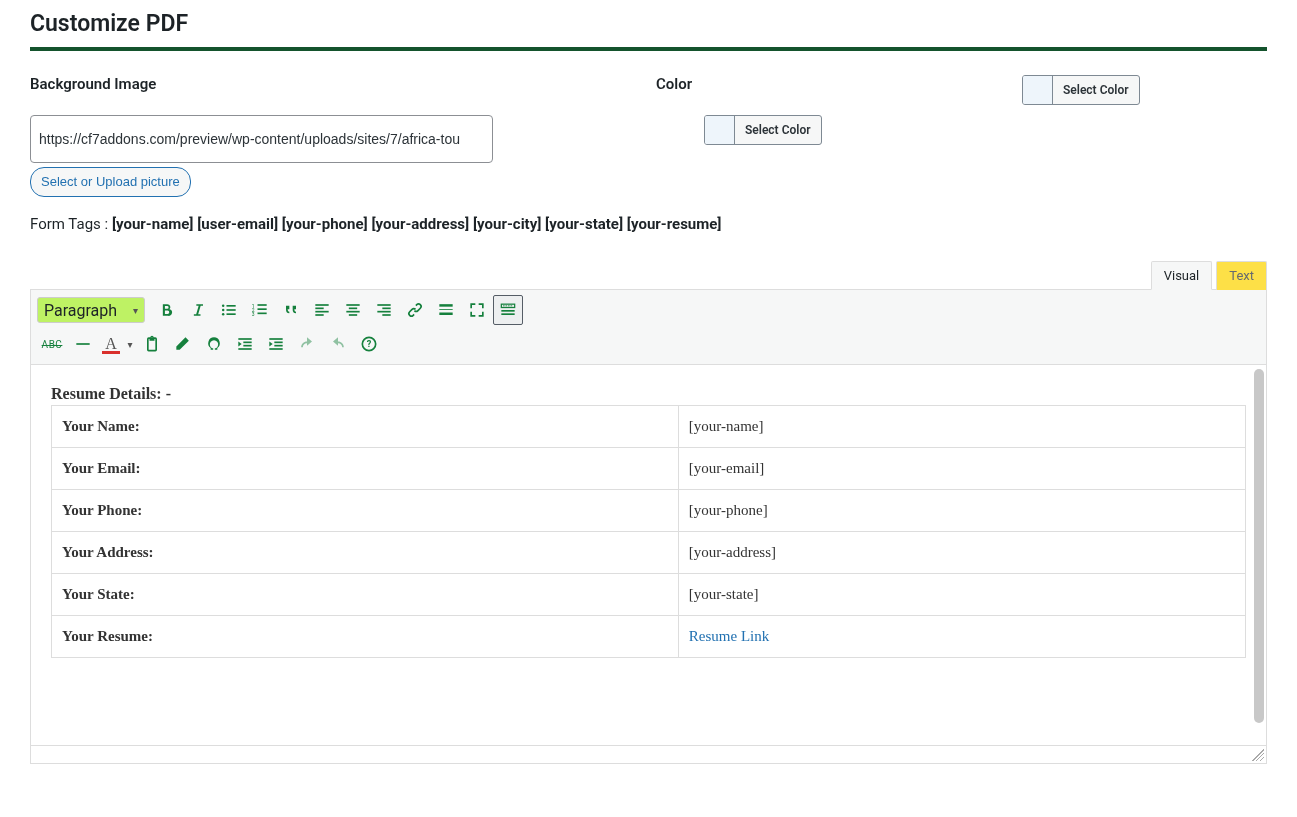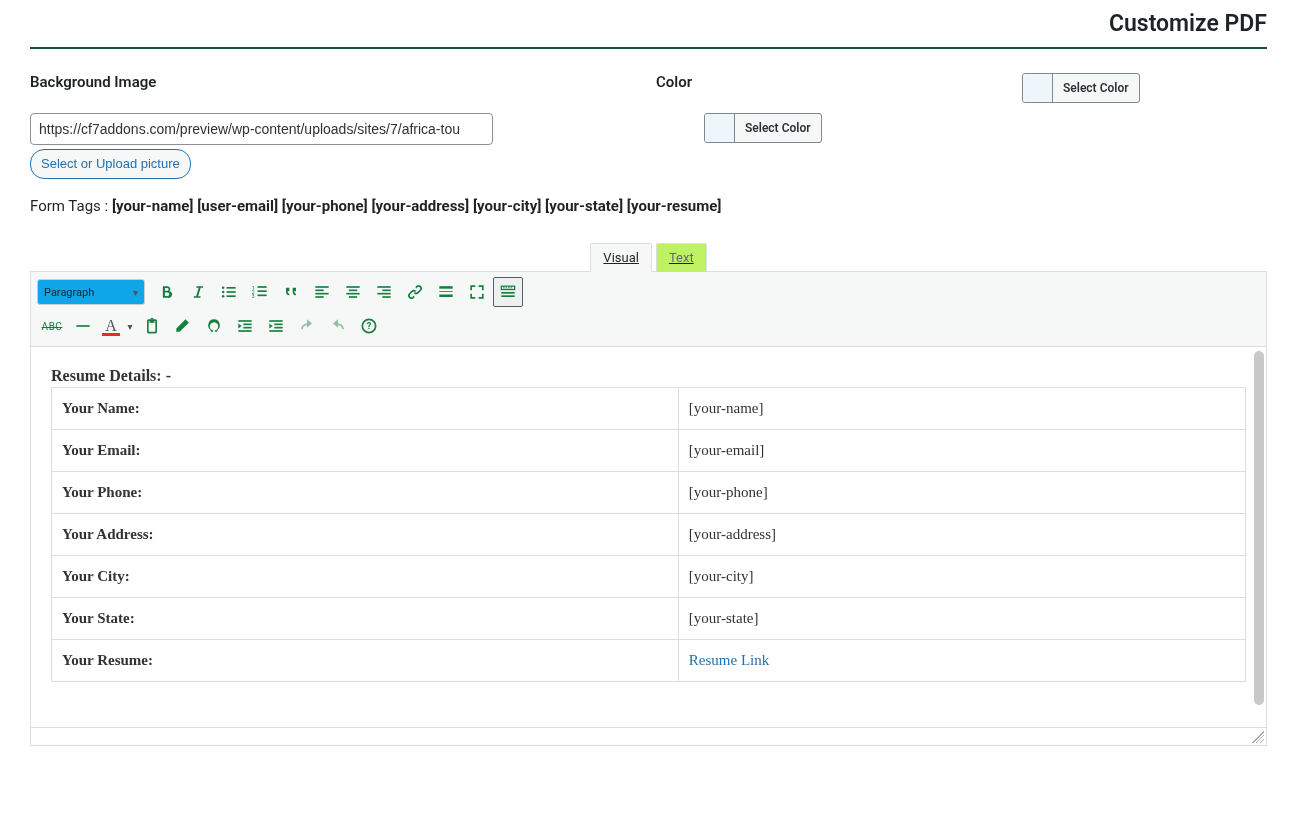--- a/index.html
+++ b/index.html
@@ -11,23 +11,22 @@
       font-family: -apple-system, BlinkMacSystemFont, "Segoe UI", Roboto, Helvetica, Arial, sans-serif;
       font-size: 13px;
       color: #1d2327;
       background: #fff;
       padding: 0 30px 30px 30px;
     }
     .page-title {
       font-size: 23px;
       font-weight: 600;
       padding: 10px 0;
-      border-bottom: 2px solid #14532d;
+      border-bottom: 4px solid #14532d;
       margin-bottom: 24px;
-      text-align: right;
     }
     .controls-row {
       display: flex;
       gap: 8px;
       margin-bottom: 18px;
     }
     .col-bg {
       width: 618px;
     }
     .col-color {
@@ -37,21 +36,21 @@
       flex: 1;
     }
     .section-label {
       font-size: 15px;
       font-weight: 600;
       margin-bottom: 22px;
       display: block;
     }
     .text-input {
       width: 463px;
-      height: 32px;
+      height: 48px;
       padding: 3px 8px;
       border: 1px solid #8c8f94;
       border-radius: 4px;
       font-size: 14px;
       color: #2c3338;
       background: #fff;
       line-height: 1.3;
     }
     .btn-secondary {
       display: inline-block;
@@ -97,30 +96,29 @@
       font-weight: 400;
     }
     .form-tags-line b {
       font-weight: 700;
     }
     .editor-container {
       border: 1px solid #ddd;
     }
     .editor-tabs {
       display: flex;
-      justify-content: center;
+      justify-content: flex-end;
       gap: 4px;
       margin-bottom: -1px;
-      text-decoration: underline;
     }
     .editor-tab {
       padding: 6px 12px;
       border: 1px solid #ddd;
       border-bottom: none;
-      background: #bef264;
+      background: #fde047;
       font-size: 13px;
       color: #646970;
       cursor: pointer;
       border-radius: 2px 2px 0 0;
     }
     .editor-tab.active {
       background: #f6f7f7;
       border-bottom: 1px solid #f6f7f7;
       color: #1d2327;
       position: relative;
@@ -135,22 +133,22 @@
       display: flex;
       align-items: center;
       gap: 1px;
       padding: 2px 0;
     }
     .format-select {
       width: 108px;
       height: 26px;
       border: 1px solid #ccc;
       border-radius: 3px;
-      background: #0ea5e9;
-      font-size: 11px;
+      background: #bef264;
+      font-size: 16px;
       padding: 0 20px 0 6px;
       margin-right: 6px;
       position: relative;
       display: inline-flex;
       align-items: center;
       cursor: pointer;
     }
     .format-select::after {
       content: "▾";
       position: absolute;
@@ -504,24 +502,20 @@
             </tr>
             <tr>
               <td>Your Phone:</td>
               <td>[your-phone]</td>
             </tr>
             <tr>
               <td>Your Address:</td>
               <td>[your-address]</td>
             </tr>
             <tr>
-              <td>Your City:</td>
-              <td>[your-city]</td>
-            </tr>
-            <tr>
               <td>Your State:</td>
               <td>[your-state]</td>
             </tr>
             <tr>
               <td>Your Resume:</td>
               <td><a href="#" class="resume-link">Resume Link</a></td>
             </tr>
           </tbody>
       </table>
     </div>

